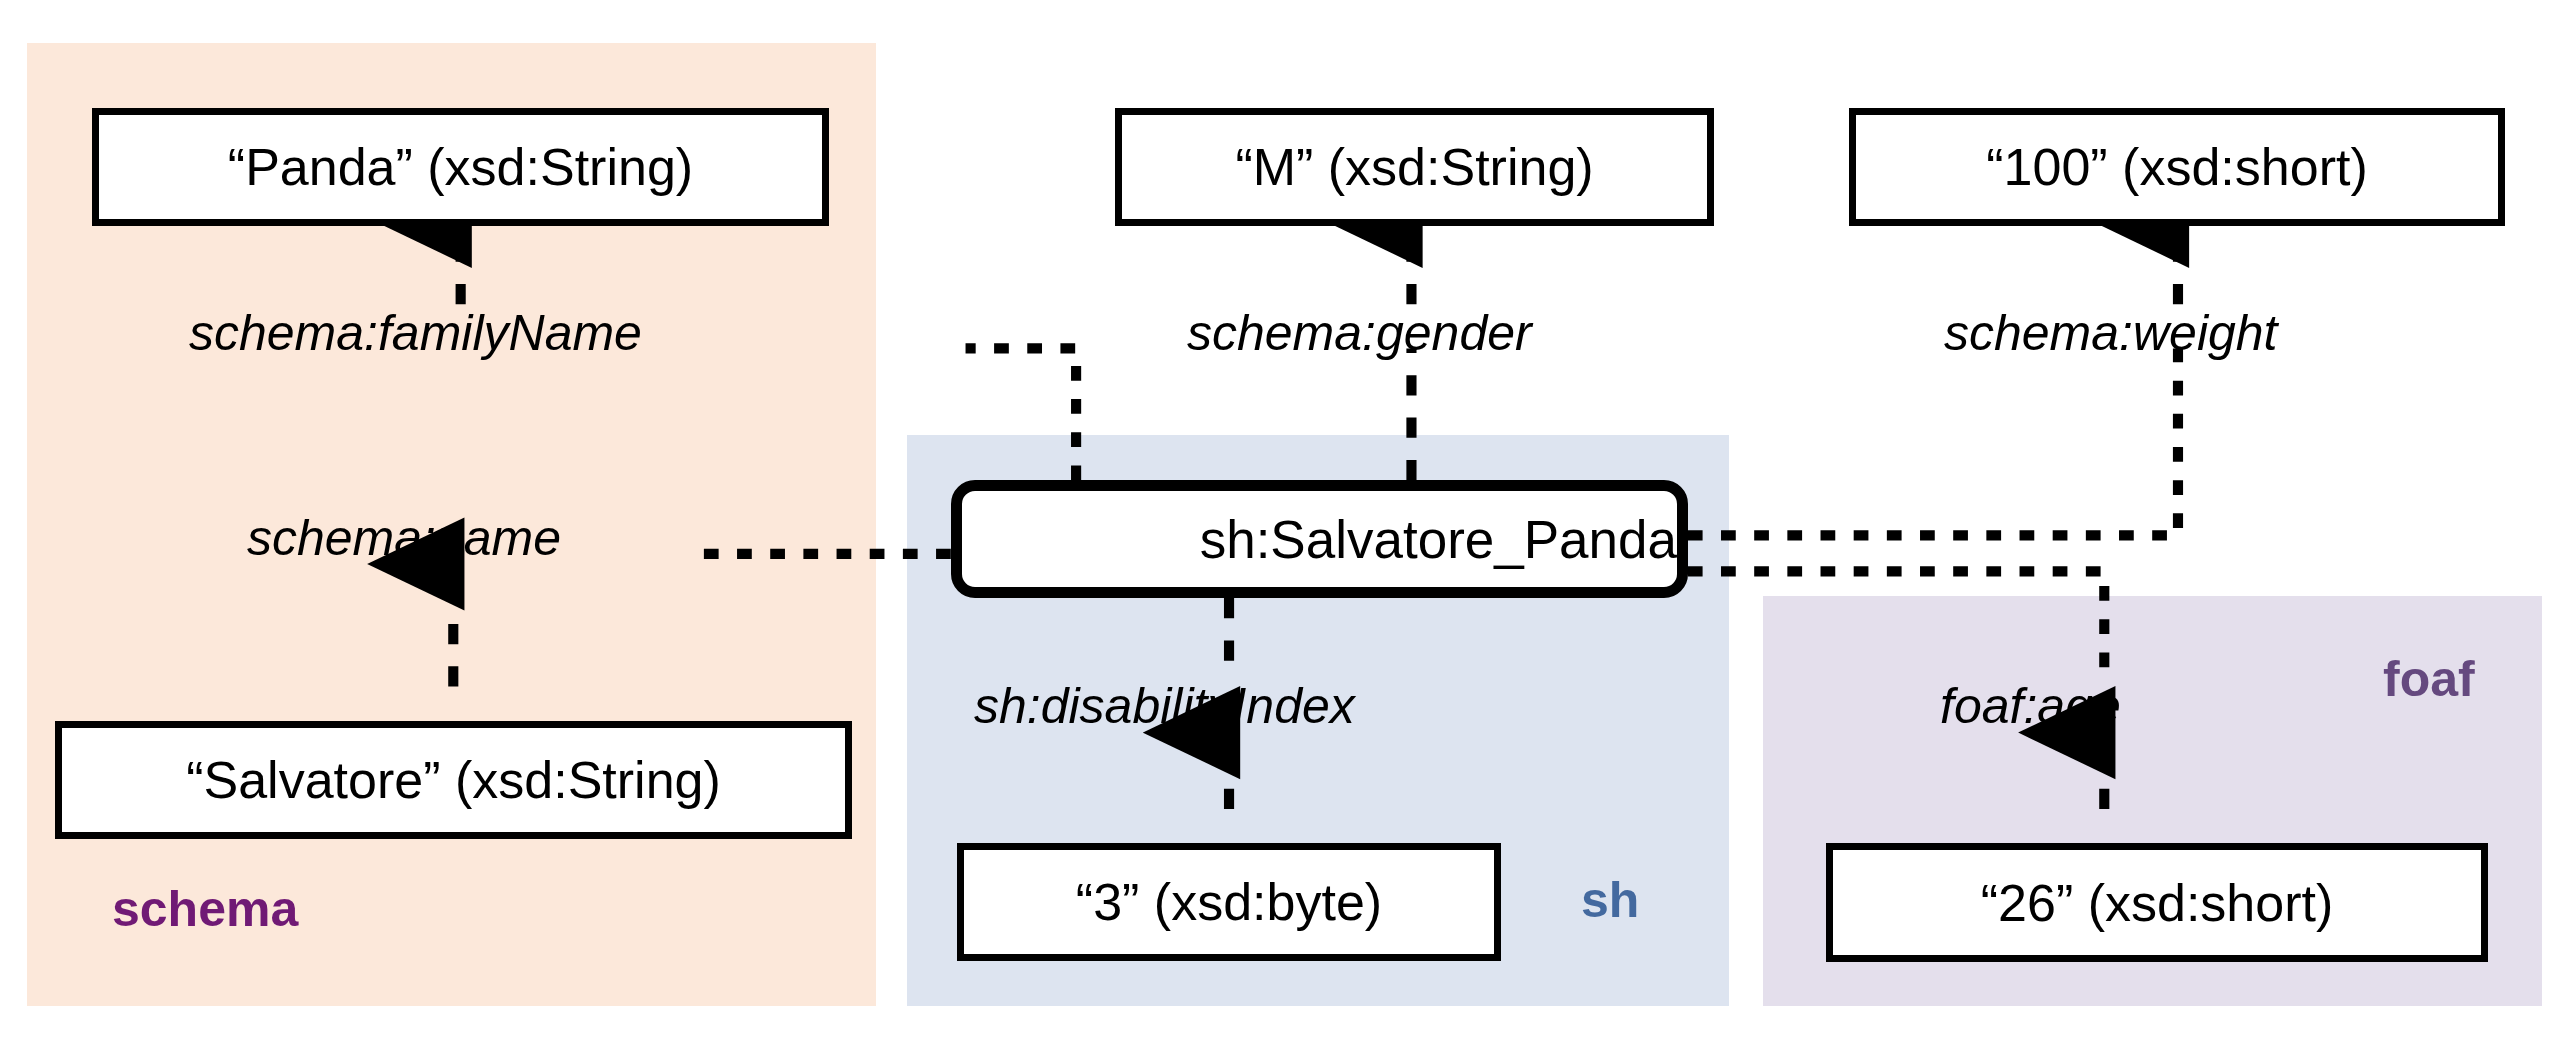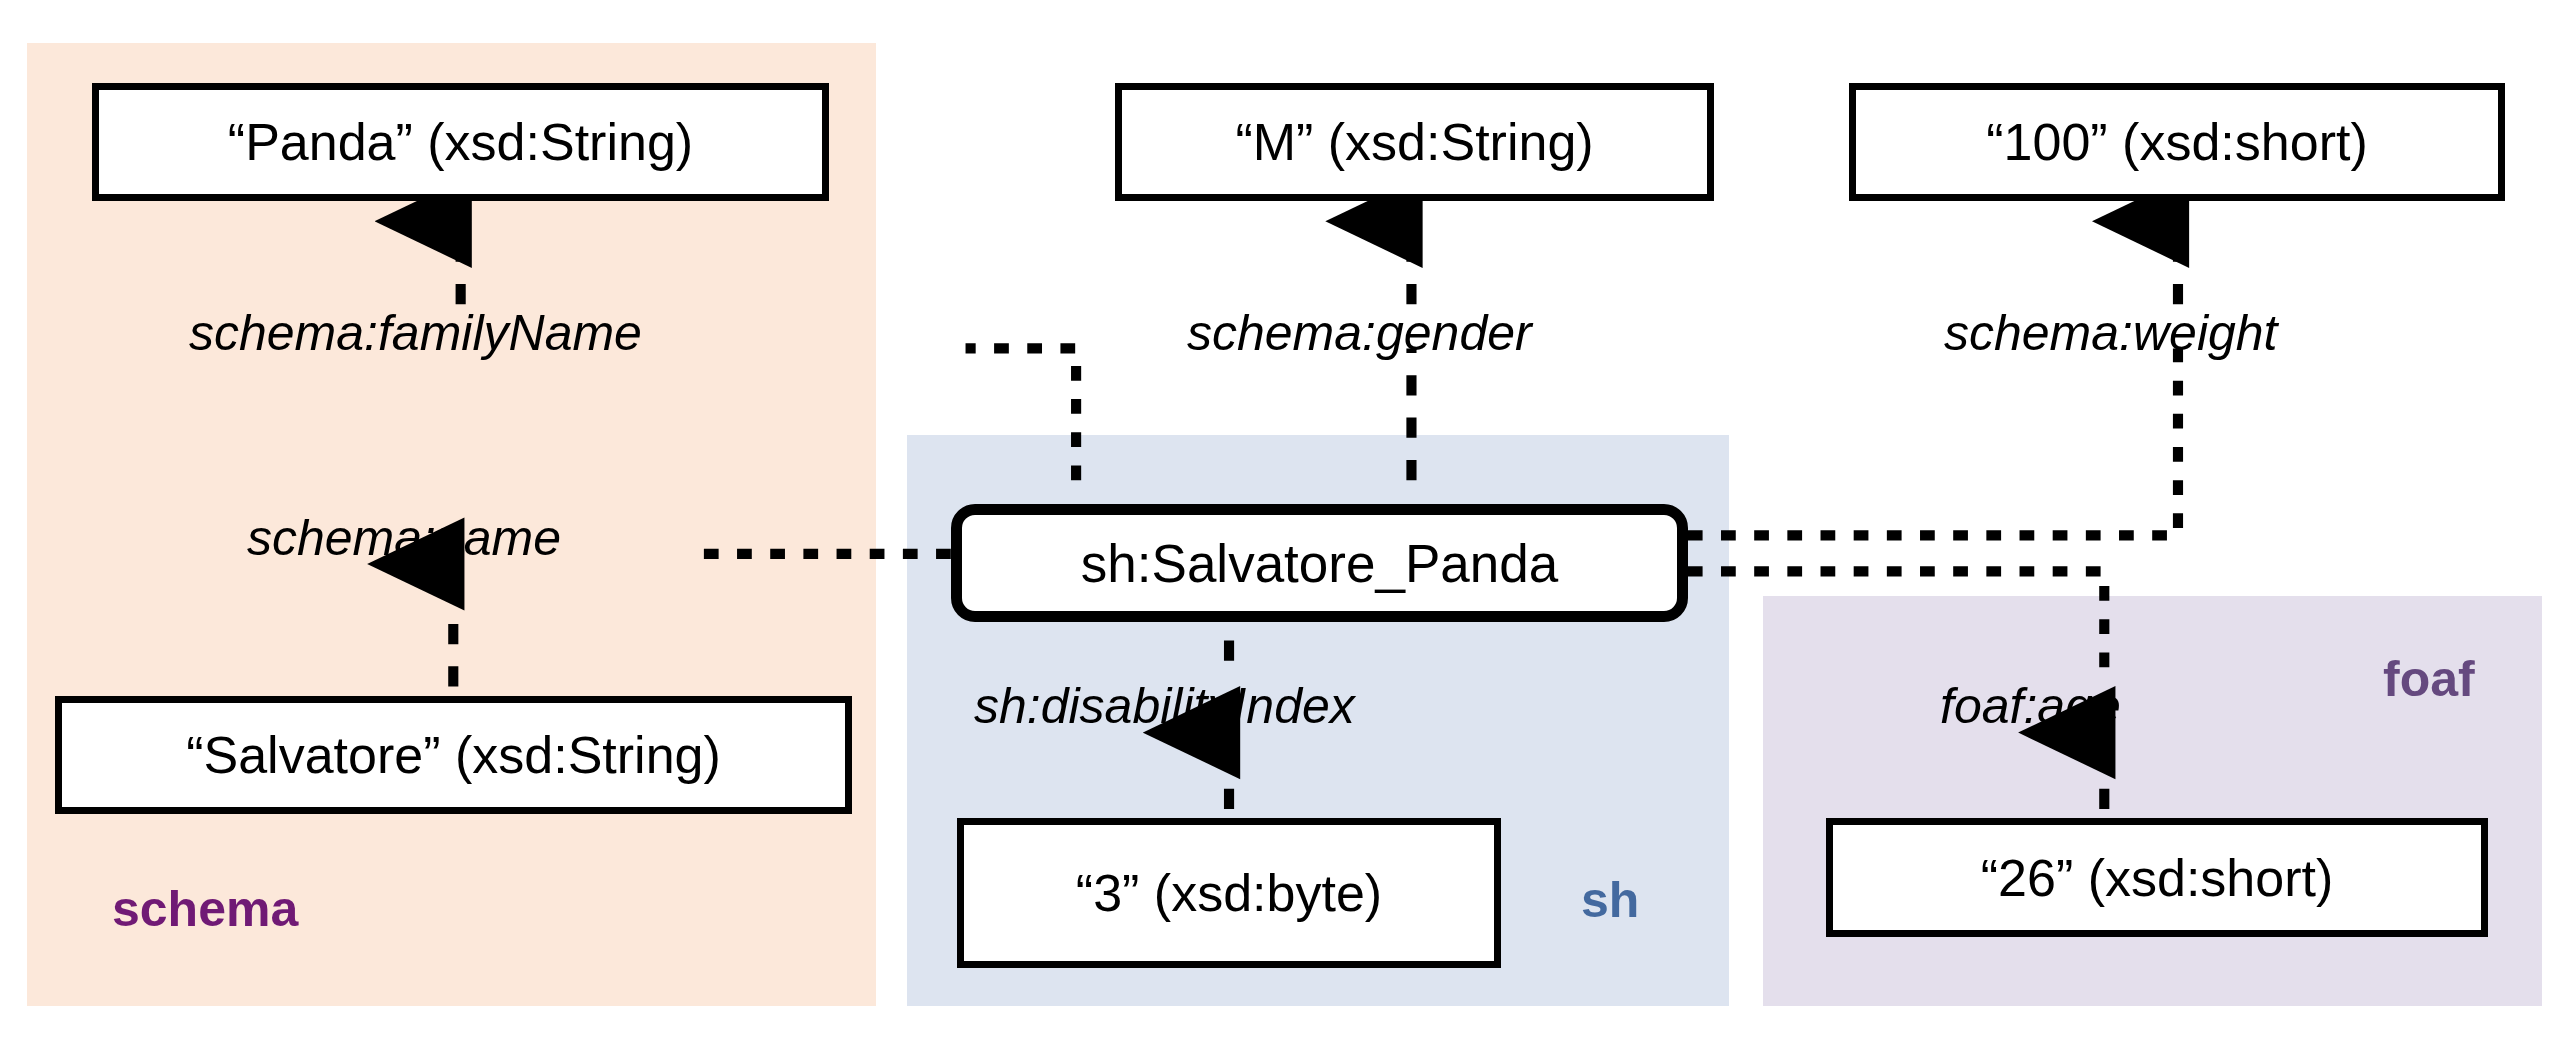--- a/index.html
+++ b/index.html
@@ -22,34 +22,34 @@
     position:absolute;
     background:#ffffff;
     border:7.4px solid #000000;
     box-sizing:border-box;
     display:flex;
     align-items:center;
     justify-content:center;
     font-size:52px;
     color:#000000;
     white-space:nowrap;
+    margin-top:25px;
   }
   .res-node{
     position:absolute;
     background:#ffffff;
     border:11px solid #000000;
     border-radius:24px;
     box-sizing:border-box;
     display:flex;
     align-items:center;
-    justify-content:center;
+    justify-content:flex-end;
     font-size:53px;
     color:#000000;
     white-space:nowrap;
-    margin-top:24px;
   }
   .pred{
     position:absolute;
     font-style:italic;
     font-size:50px;
     color:#000000;
     white-space:nowrap;
   }
   .edges{position:absolute;left:0;top:0;width:2576px;height:1046px;pointer-events:none;}
 </style>
@@ -109,21 +109,21 @@
   </div>
 
   <div class="lit-box" style="left:1849px;top:83px;width:656px;height:118px;">
     <span>“100” (xsd:short)</span>
   </div>
 
   <div class="lit-box" style="left:55px;top:696px;width:797px;height:118px;">
     <span>“Salvatore” (xsd:String)</span>
   </div>
 
-  <div class="lit-box" style="left:957px;top:818px;width:544px;height:150px;">
+  <div class="lit-box" style="left:957px;top:818px;width:544px;height:118px;">
     <span>“3” (xsd:byte)</span>
   </div>
 
   <div class="lit-box" style="left:1826px;top:818px;width:662px;height:119px;">
     <span>“26” (xsd:short)</span>
   </div>
 
   <div class="res-node" style="left:951px;top:480px;width:737px;height:118px;">
     <span>sh:Salvatore_Panda</span>
   </div>

